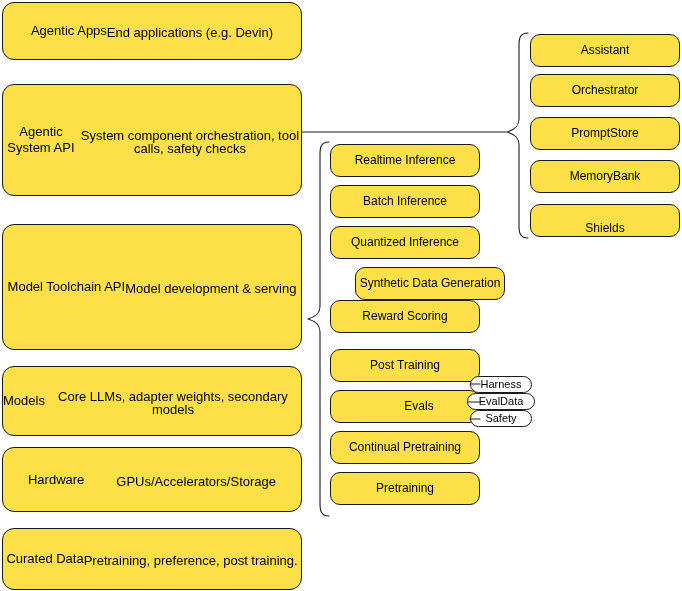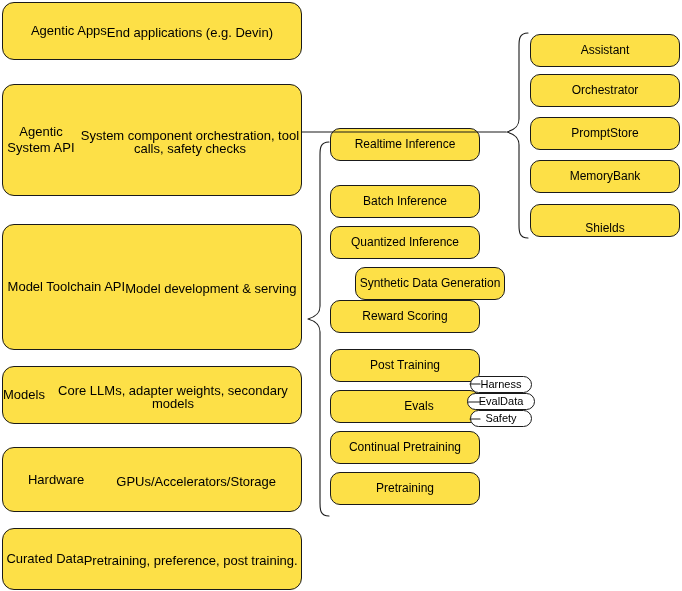--- a/index.html
+++ b/index.html
@@ -103,36 +103,36 @@
   <div class="box layer" style="top:84px; height:112px;">
     <div class="title">Agentic System API</div>
     <div class="subtitle">System component orchestration, tool calls, safety checks</div>
   </div>
 
   <div class="box layer" style="top:224px; height:126px;">
     <div class="title">Model Toolchain API</div>
     <div class="subtitle">Model development &amp; serving</div>
   </div>
 
-  <div class="box layer" style="top:366px; height:58px;">
+  <div class="box layer" style="top:366px; height:70px;">
     <div class="title">Models</div>
     <div class="subtitle">Core LLMs, adapter weights, secondary models</div>
   </div>
 
   <div class="box layer" style="top:447px; height:65px;gap:32px;">
     <div class="title">Hardware</div>
     <div class="subtitle">GPUs/Accelerators/Storage</div>
   </div>
 
   <div class="box layer" style="top:528px; height:62px;">
     <div class="title">Curated Data</div>
     <div class="subtitle">Pretraining, preference, post training.</div>
   </div>
 
-  <div class="box cap mid-cap" style="top:128px;">
+  <div class="box cap mid-cap" style="top:144px;">
     <div class="title">Realtime Inference</div>
   </div>
   <div class="box cap mid-cap" style="top:185px;">
     <div class="title">Batch Inference</div>
   </div>
   <div class="box cap mid-cap" style="top:226px;">
     <div class="title">Quantized Inference</div>
   </div>
   <div class="box cap mid-cap" style="top:267px;margin-left:25px;">
     <div class="title">Synthetic Data Generation</div>

